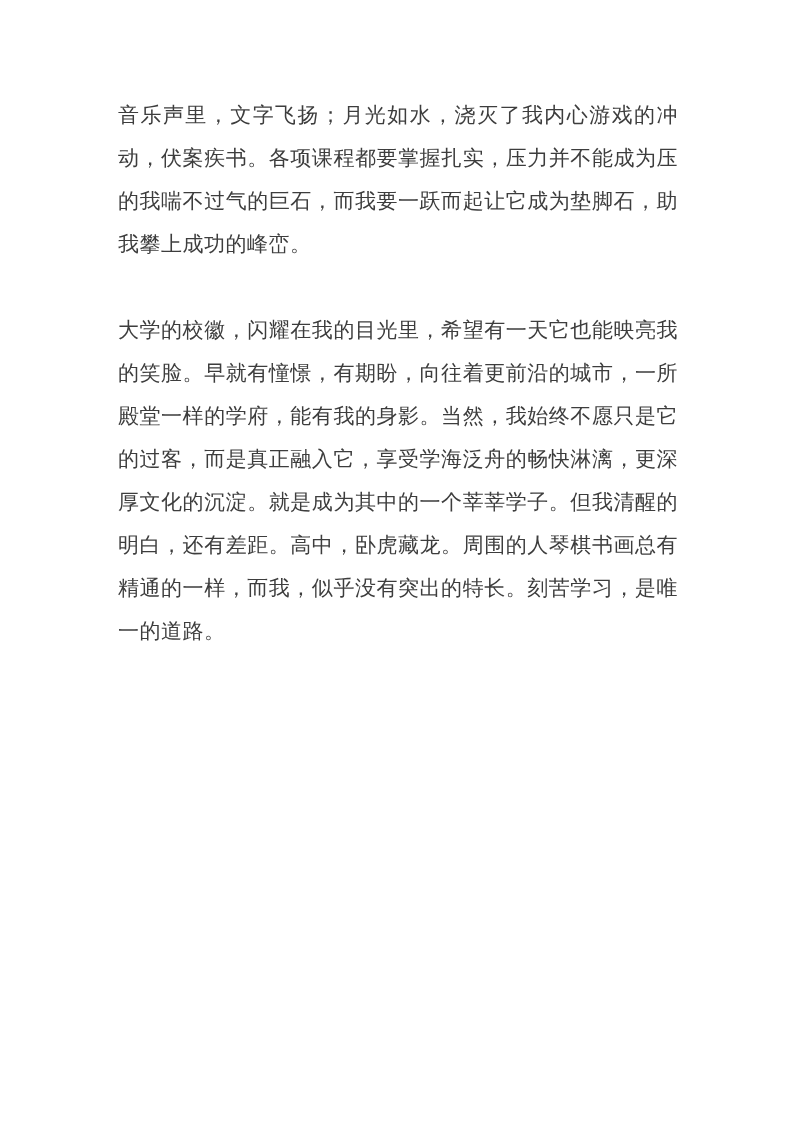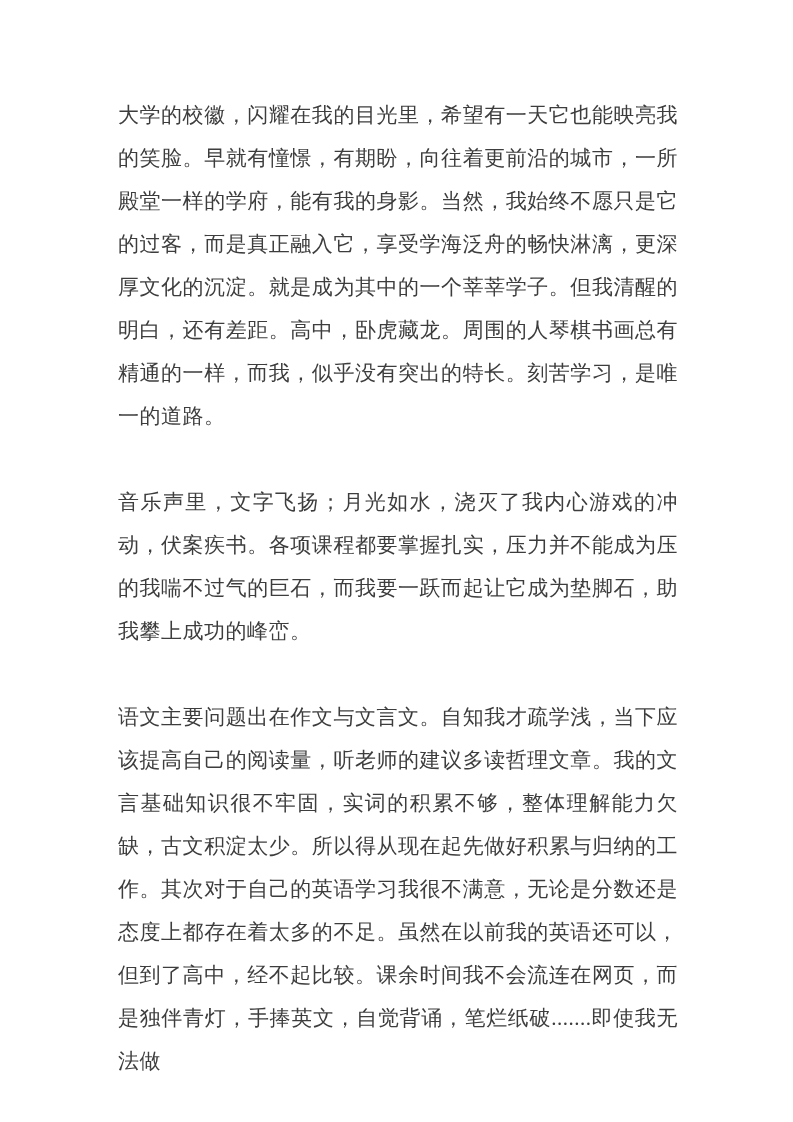--- a/index.html
+++ b/index.html
@@ -32,17 +32,16 @@
   }
   .doc-body p:last-child {
     margin-bottom: 0;
   }
 </style>
 </head>
 <body>
 
 <div class="doc-page">
   <div class="doc-body">
+    <p>音乐声里，文字飞扬；月光如水，浇灭了我内心游戏的冲动，伏案疾书。各项课程都要掌握扎实，压力并不能成为压的我喘不过气的巨石，而我要一跃而起让它成为垫脚石，助我攀上成功的峰峦。</p>
     <p>大学的校徽，闪耀在我的目光里，希望有一天它也能映亮我的笑脸。早就有憧憬，有期盼，向往着更前沿的城市，一所殿堂一样的学府，能有我的身影。当然，我始终不愿只是它的过客，而是真正融入它，享受学海泛舟的畅快淋漓，更深厚文化的沉淀。就是成为其中的一个莘莘学子。但我清醒的明白，还有差距。高中，卧虎藏龙。周围的人琴棋书画总有精通的一样，而我，似乎没有突出的特长。刻苦学习，是唯一的道路。</p>
-    <p>音乐声里，文字飞扬；月光如水，浇灭了我内心游戏的冲动，伏案疾书。各项课程都要掌握扎实，压力并不能成为压的我喘不过气的巨石，而我要一跃而起让它成为垫脚石，助我攀上成功的峰峦。</p>
-    <p>语文主要问题出在作文与文言文。自知我才疏学浅，当下应该提高自己的阅读量，听老师的建议多读哲理文章。我的文言基础知识很不牢固，实词的积累不够，整体理解能力欠缺，古文积淀太少。所以得从现在起先做好积累与归纳的工作。其次对于自己的英语学习我很不满意，无论是分数还是态度上都存在着太多的不足。虽然在以前我的英语还可以，但到了高中，经不起比较。课余时间我不会流连在网页，而是独伴青灯，手捧英文，自觉背诵，笔烂纸破.......即使我无法做</p>
   </div>
 </div>
 
 </body></html>

